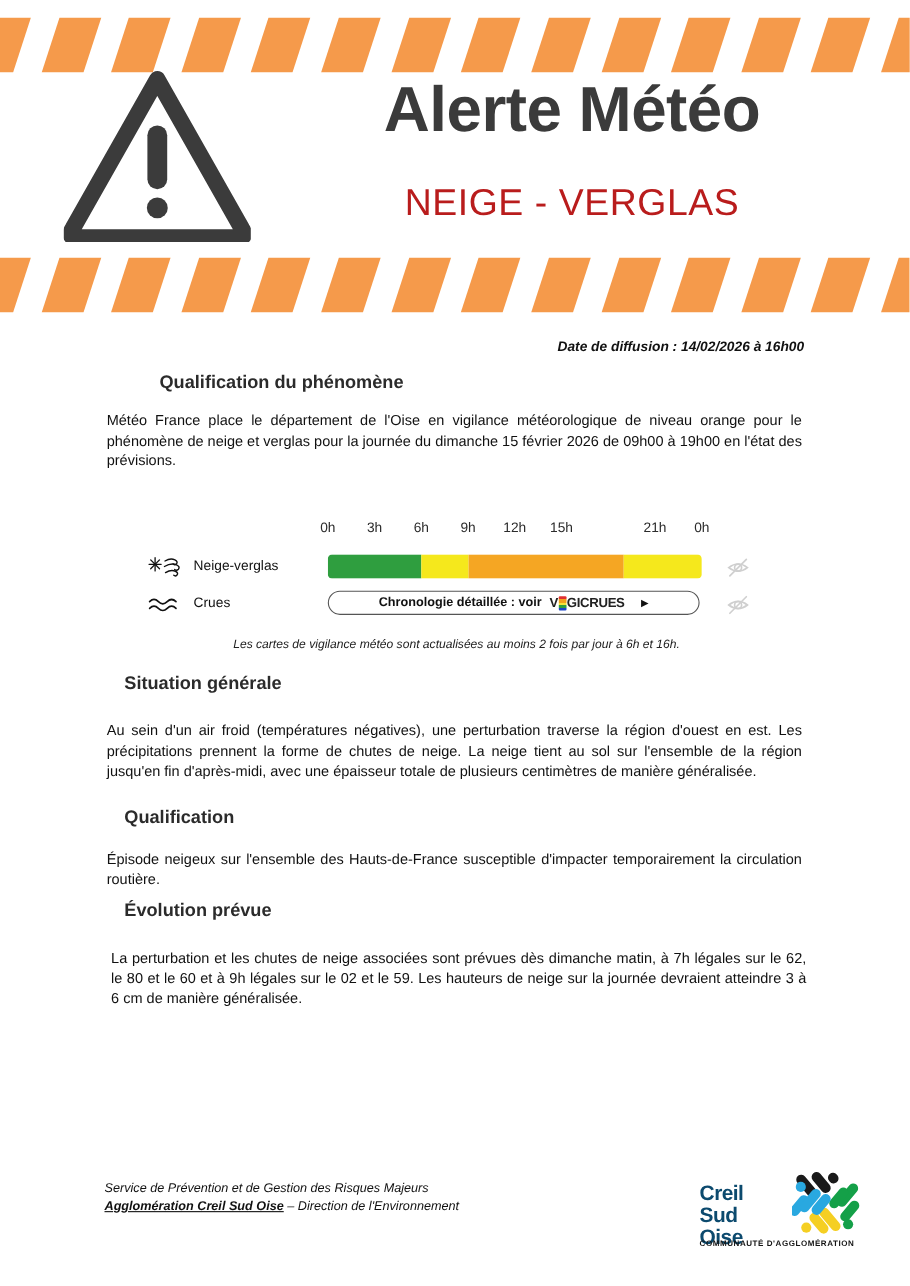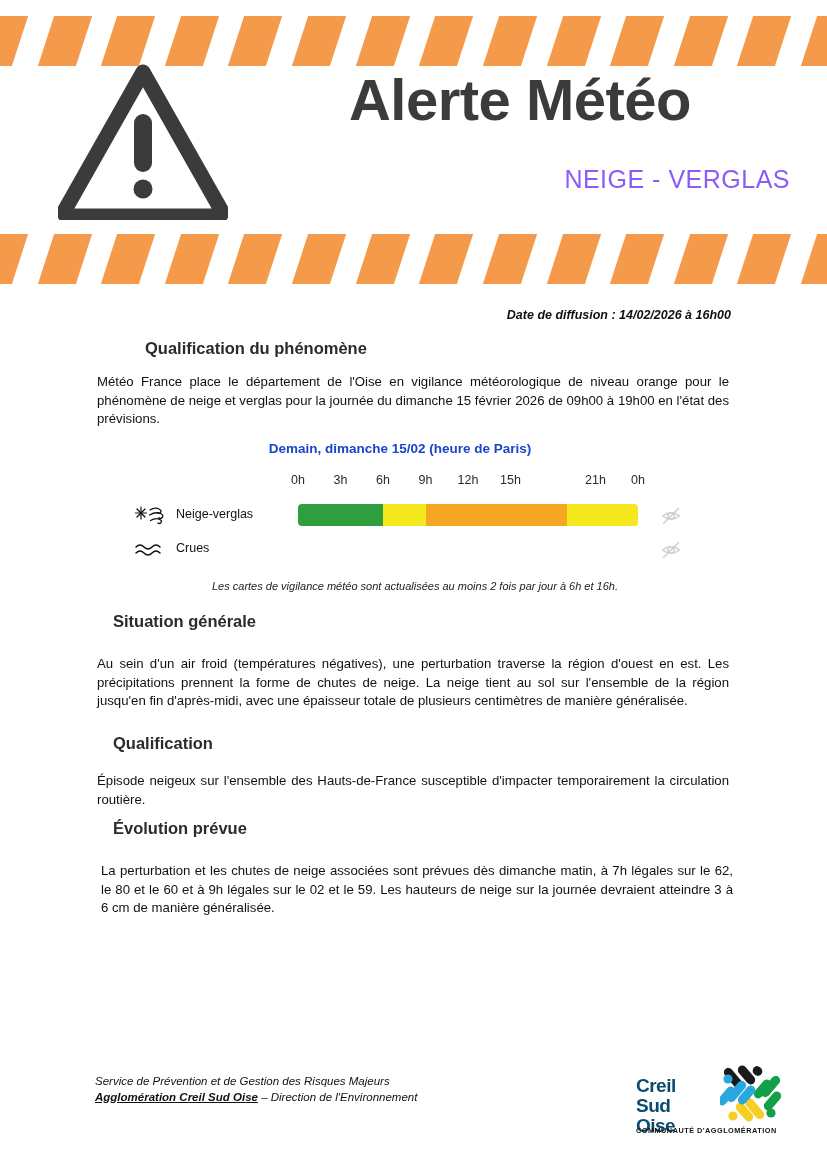--- a/index.html
+++ b/index.html
@@ -55,24 +55,24 @@
     font-weight: bold;
     color: #3b3b3b;
     letter-spacing: -0.5px;
     line-height: 1.05;
   }
   .alert-subtitle {
     position: absolute;
     left: 250px;
     top: 165px;
     width: 540px;
-    text-align: right;
-    font-size: 25px;
+    text-align: center;
+    font-size: 34px;
     font-weight: normal;
-    color: #8b5cf6;
+    color: #b91c1c;
     letter-spacing: 0.5px;
   }
 
   
   .diffusion-date {
     position: absolute;
     right: 96px;
     top: 308px;
     font-size: 12.5px;
     font-style: italic;
@@ -344,21 +344,20 @@
     <div class="stripe" style="left: 809px; background: rgb(245, 154, 75);"></div>
   </div>
 
 <div class="diffusion-date">Date de diffusion : 14/02/2026 à 16h00</div>
 
 <h2 class="section" id="sec-qualif-phen">Qualification du phénomène</h2>
 <p class="body-text" id="p-qualif-phen">Météo France place le département de l'Oise en vigilance météorologique de niveau orange pour le phénomène de neige et verglas pour la journée du dimanche 15 février 2026 de 09h00 à 19h00 en l'état des prévisions.</p>
 
 <div class="timeline">
 
-  <div class="tl-heading">Demain, dimanche 15/02 (heure de Paris)</div>
 
   <div class="tl-hours" id="tl-hours">
       <div class="tl-hour" style="left: 0px;">0h</div>
       <div class="tl-hour" style="left: 42.5px;">3h</div>
       <div class="tl-hour" style="left: 85px;">6h</div>
       <div class="tl-hour" style="left: 127.5px;">9h</div>
       <div class="tl-hour" style="left: 170px;">12h</div>
       <div class="tl-hour" style="left: 212.5px;">15h</div>
       <div class="tl-hour" style="left: 255px; margin-top: 32px;">18h</div>
       <div class="tl-hour" style="left: 297.5px;">21h</div>
@@ -403,20 +402,29 @@
     <div class="tl-rowicon">
       <svg viewBox="0 0 34 26" xmlns="http://www.w3.org/2000/svg">
         <g stroke="#111" stroke-width="1.5" fill="none" stroke-linecap="round">
           <path d="M2 10 q4 -4 8 0 q4 4 8 0 q4 -4 8 0"></path>
           <path d="M2 16 q4 -4 8 0 q4 4 8 0 q4 -4 8 0"></path>
         </g>
       </svg>
     </div>
     <div class="tl-rowlabel">Crues</div>
 
+    <div class="tl-chrono">
+      <span class="tl-chrono-label">Chronologie détaillée : voir</span>
+      <span class="vigicrues">
+        <span>V</span>
+        <span class="vc-gauge"></span>
+        <span>GICRUES</span>
+      </span>
+      <span class="tl-chrono-arrow">▶</span>
+    </div>
 
     <div class="tl-eye">
       <svg viewBox="0 0 22 22" xmlns="http://www.w3.org/2000/svg">
         <g stroke="#cfcfcf" stroke-width="1.5" fill="none" stroke-linecap="round">
           <path d="M2.5 11 q8.5 -6.5 17 0 q-8.5 6.5 -17 0 Z"></path>
           <circle cx="11" cy="11" r="3.2"></circle>
           <line x1="3.5" y1="18.5" x2="18.5" y2="3.5"></line>
         </g>
       </svg>
     </div>

